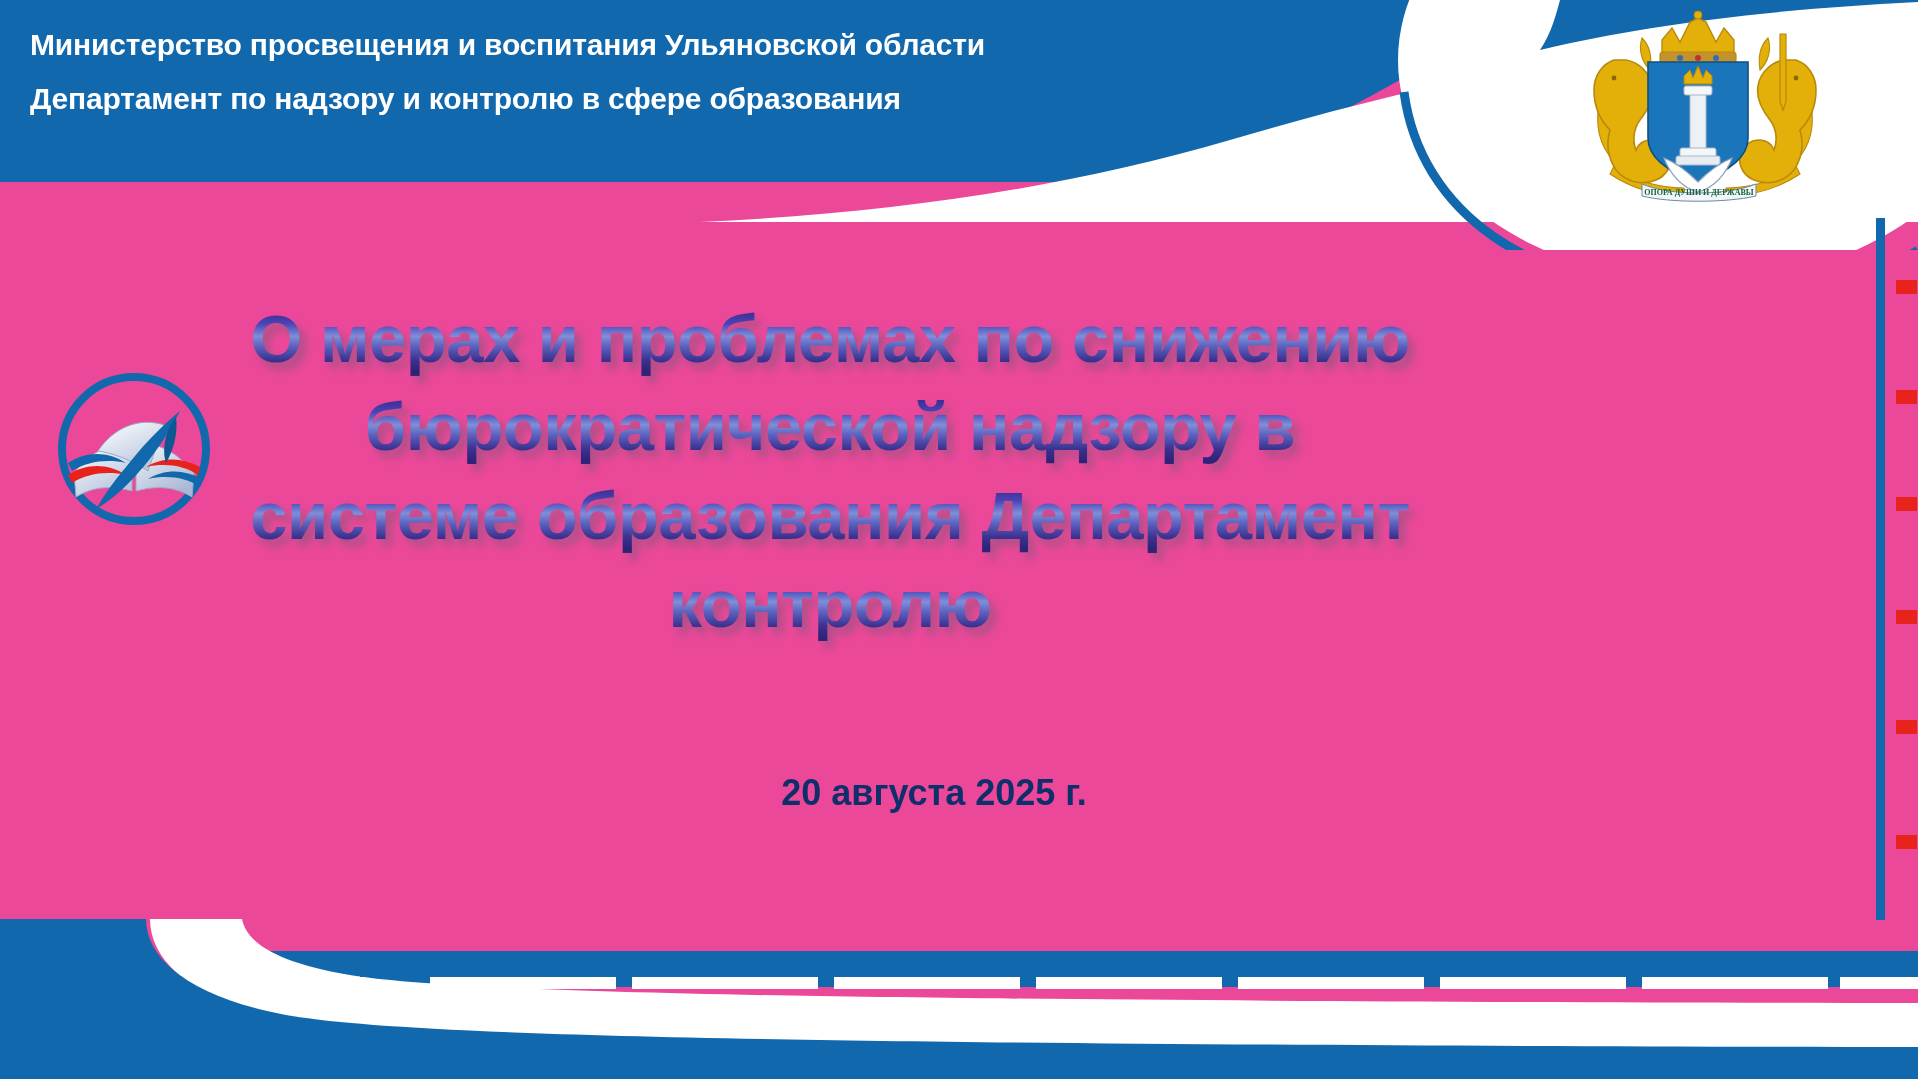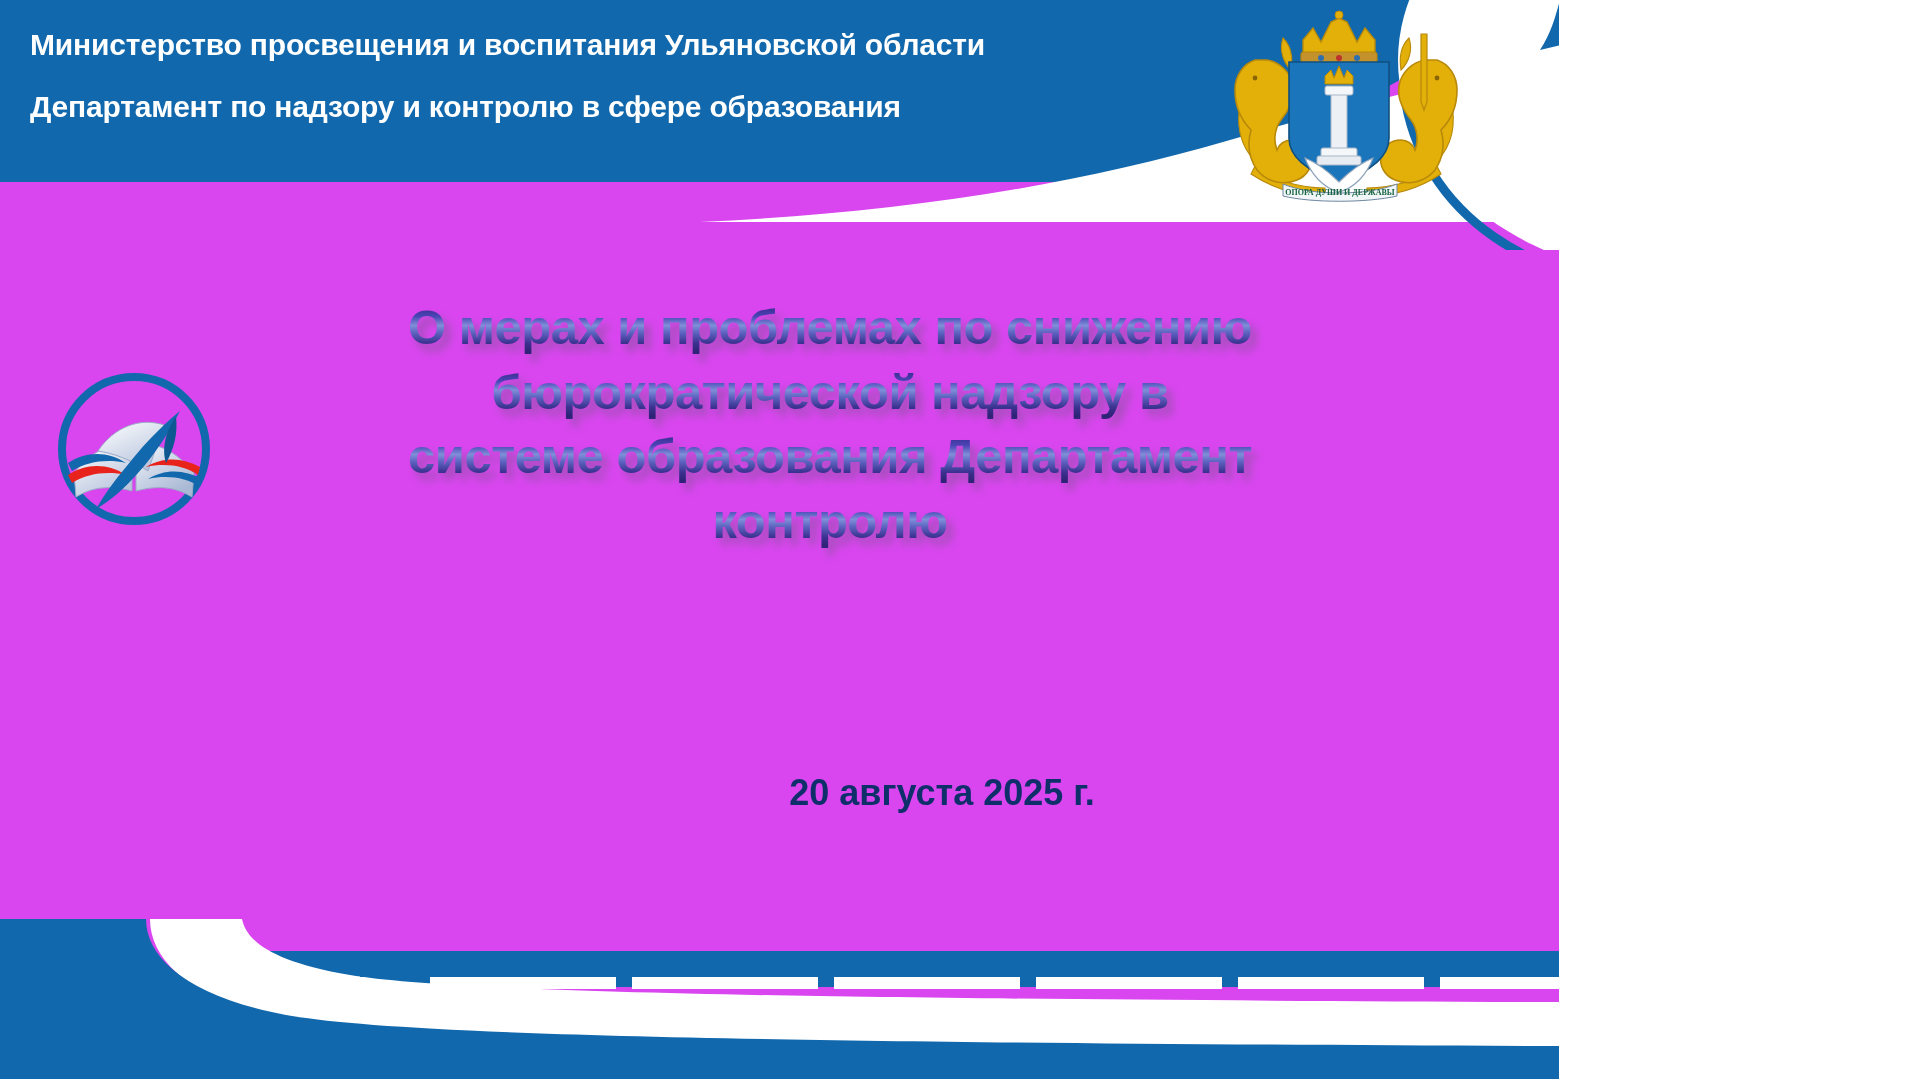--- a/index.html
+++ b/index.html
@@ -7,23 +7,23 @@
     margin: 0;
     padding: 0;
     background: #ffffff;
   }
   body {
     font-family: "Liberation Sans", sans-serif;
   }
 
   .slide {
     position: relative;
-    width: 1559px;
+    width: 1918px;
     height: 1079px;
-    background: #d946ef;
+    background: #ec4899;
     overflow: hidden;
   }
 
   
   .header-band {
     position: absolute;
     left: 0;
     top: 0;
     width: 1918px;
     height: 250px;
@@ -40,21 +40,21 @@
     z-index: 6;
   }
   .header-line {
     color: #ffffff;
     font-weight: bold;
     font-size: 30px;
     line-height: 1.1;
     letter-spacing: -0.2px;
     white-space: nowrap;
   }
-  .header-line.second { margin-top: 29px; }
+  .header-line.second { margin-top: 21px; }
 
   
   .coat-of-arms {
     position: absolute;
     right: 88px;
     top: -2px;
     width: 250px;
     height: 205px;
     z-index: 8;
   }
@@ -83,21 +83,21 @@
     position: absolute;
     left: 185px;
     top: 295px;
     width: 1290px;
     text-align: center;
     z-index: 3;
   }
   .title-text {
     font-family: "Liberation Sans", sans-serif;
     font-weight: bold;
-    font-size: 49px;
+    font-size: 67px;
     line-height: 1.32;
     letter-spacing: -0.5px;
     background-image: linear-gradient(
        to bottom,
        #2e1a72 0%,
        #3a2a8e 17%,
        #4b45b6 33%,
        #7f8fd8 47%,
        #5d63c0 58%,
        #3b3190 74%,
@@ -116,21 +116,21 @@
     left: 52px;
     top: 367px;
     width: 165px;
     height: 165px;
     z-index: 3;
   }
 
   
   .date-line {
     position: absolute;
-    left: 12px;
+    left: 4px;
     top: 772px;
     width: 1860px;
     text-align: center;
     color: #0F2F6B;
     font-weight: bold;
     font-size: 36px;
     z-index: 3;
   }
 
   

